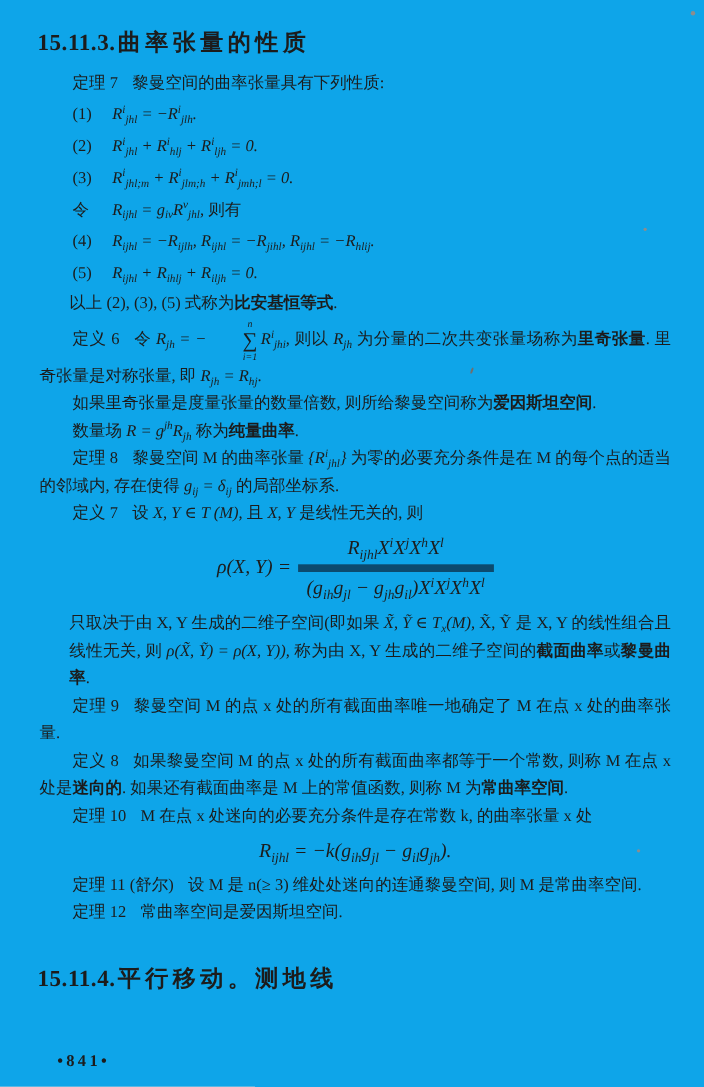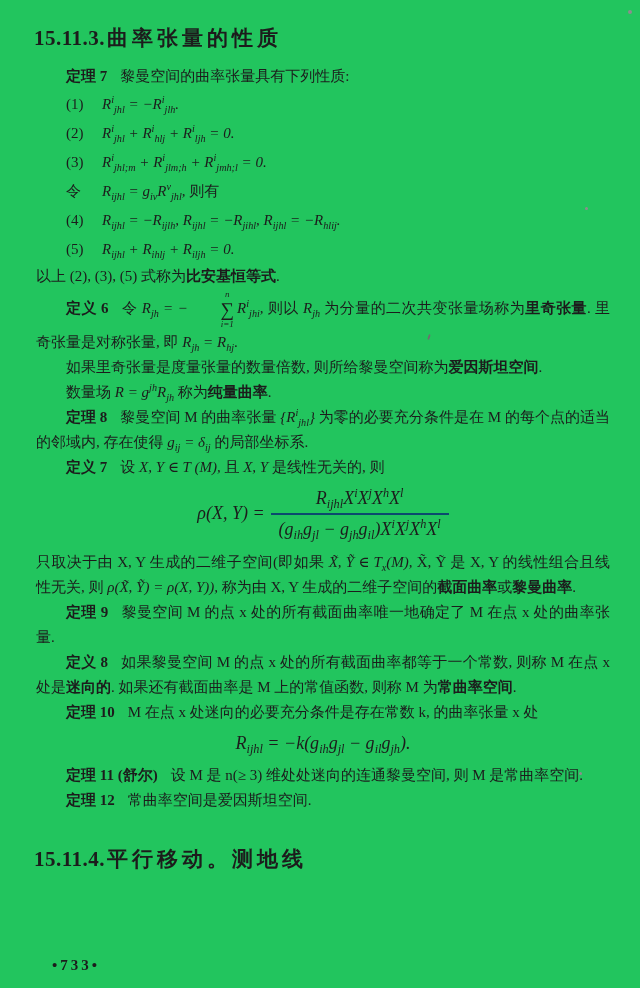--- a/index.html
+++ b/index.html
@@ -1,58 +1,58 @@
 <!DOCTYPE html>
 <html><head>
 <meta charset="utf-8">
 <style>
   html,body{margin:0;padding:0;background:#d9d9d9;}
   .page{
     position:relative;
     width:640px;height:988px;
     margin:0 auto;
-    background:#22c55e;
+    background:#0ea5e9;
     color:#1c1c1c;
     font-family:"Liberation Serif","DejaVu Serif",serif;
     box-sizing:border-box;
     padding:26px 30px 0 36px;
     overflow:hidden;
   }
   .sect-head{
     font-size:21px;font-weight:700;line-height:1.2;
     margin:0 0 13px -2px;
   }
   .sect-head .num{letter-spacing:.5px;margin-right:2px;}
   .sect-head .cn{letter-spacing:4px;}
   .para{
     font-size:15px;line-height:25px;margin:0;
     text-align:justify;text-indent:2em;
   }
-  .noindent{text-indent:0;}
-  .lbl{font-weight:700;margin-right:13px;}
+  .noindent{text-indent:0;margin-left:27px;}
+  .lbl{font-weight:400;margin-right:13px;}
   .b{font-weight:700;}
   .m{font-style:italic;}
   sup,sub{font-size:68%;line-height:0;}
   sub{vertical-align:-0.35em;}
   sup{vertical-align:0.55em;}
   .eq{
     font-size:15px;line-height:28px;margin:1px 0 1px 30px;
     font-style:italic;text-indent:0;
   }
   .eq .no{font-style:normal;display:inline-block;min-width:26px;margin-right:10px;}
   .eq .post{font-style:normal;}
   .display{
     text-align:center;font-size:18px;margin:7px 0 8px;
     font-style:italic;line-height:1.3;
   }
   .frac{
     display:inline-flex;flex-direction:column;vertical-align:middle;
     text-align:center;margin-left:6px;
   }
-  .frac .fnum{padding:0 8px 3px;border-bottom:2px solid #0c4a6e;}
+  .frac .fnum{padding:0 8px 3px;border-bottom:7px solid #0c4a6e;}
   .frac .fden{padding:3px 8px 0;}
   .sum{
     display:inline-flex;flex-direction:column;align-items:center;
     vertical-align:middle;line-height:1;margin:0 3px;
   }
   .sum .lim{font-size:9px;line-height:1.15;font-style:italic;}
   .sum .glyph{font-size:19px;line-height:1.05;font-style:normal;}
   .footer{
     position:absolute;left:52px;bottom:14px;
     font-size:15px;font-weight:700;letter-spacing:3px;
@@ -155,20 +155,20 @@
 
   <p class="para">
     <span class="lbl">定理 12</span><span>常曲率空间是爱因斯坦空间.</span>
   </p>
 
   <div class="sect-head" style="margin-top:34px;margin-bottom:11px;">
     <span class="num">15.11.4.</span><span class="cn">平行移动。测地线</span>
   </div>
 
 
-  <div class="footer">•733•</div>
+  <div class="footer">•841•</div>
 
   <span class="speck s1"></span>
   <span class="speck s2"></span>
   <span class="speck s3"></span>
   <span class="speck s4"></span>
 
 </div>
 
 </body></html>

